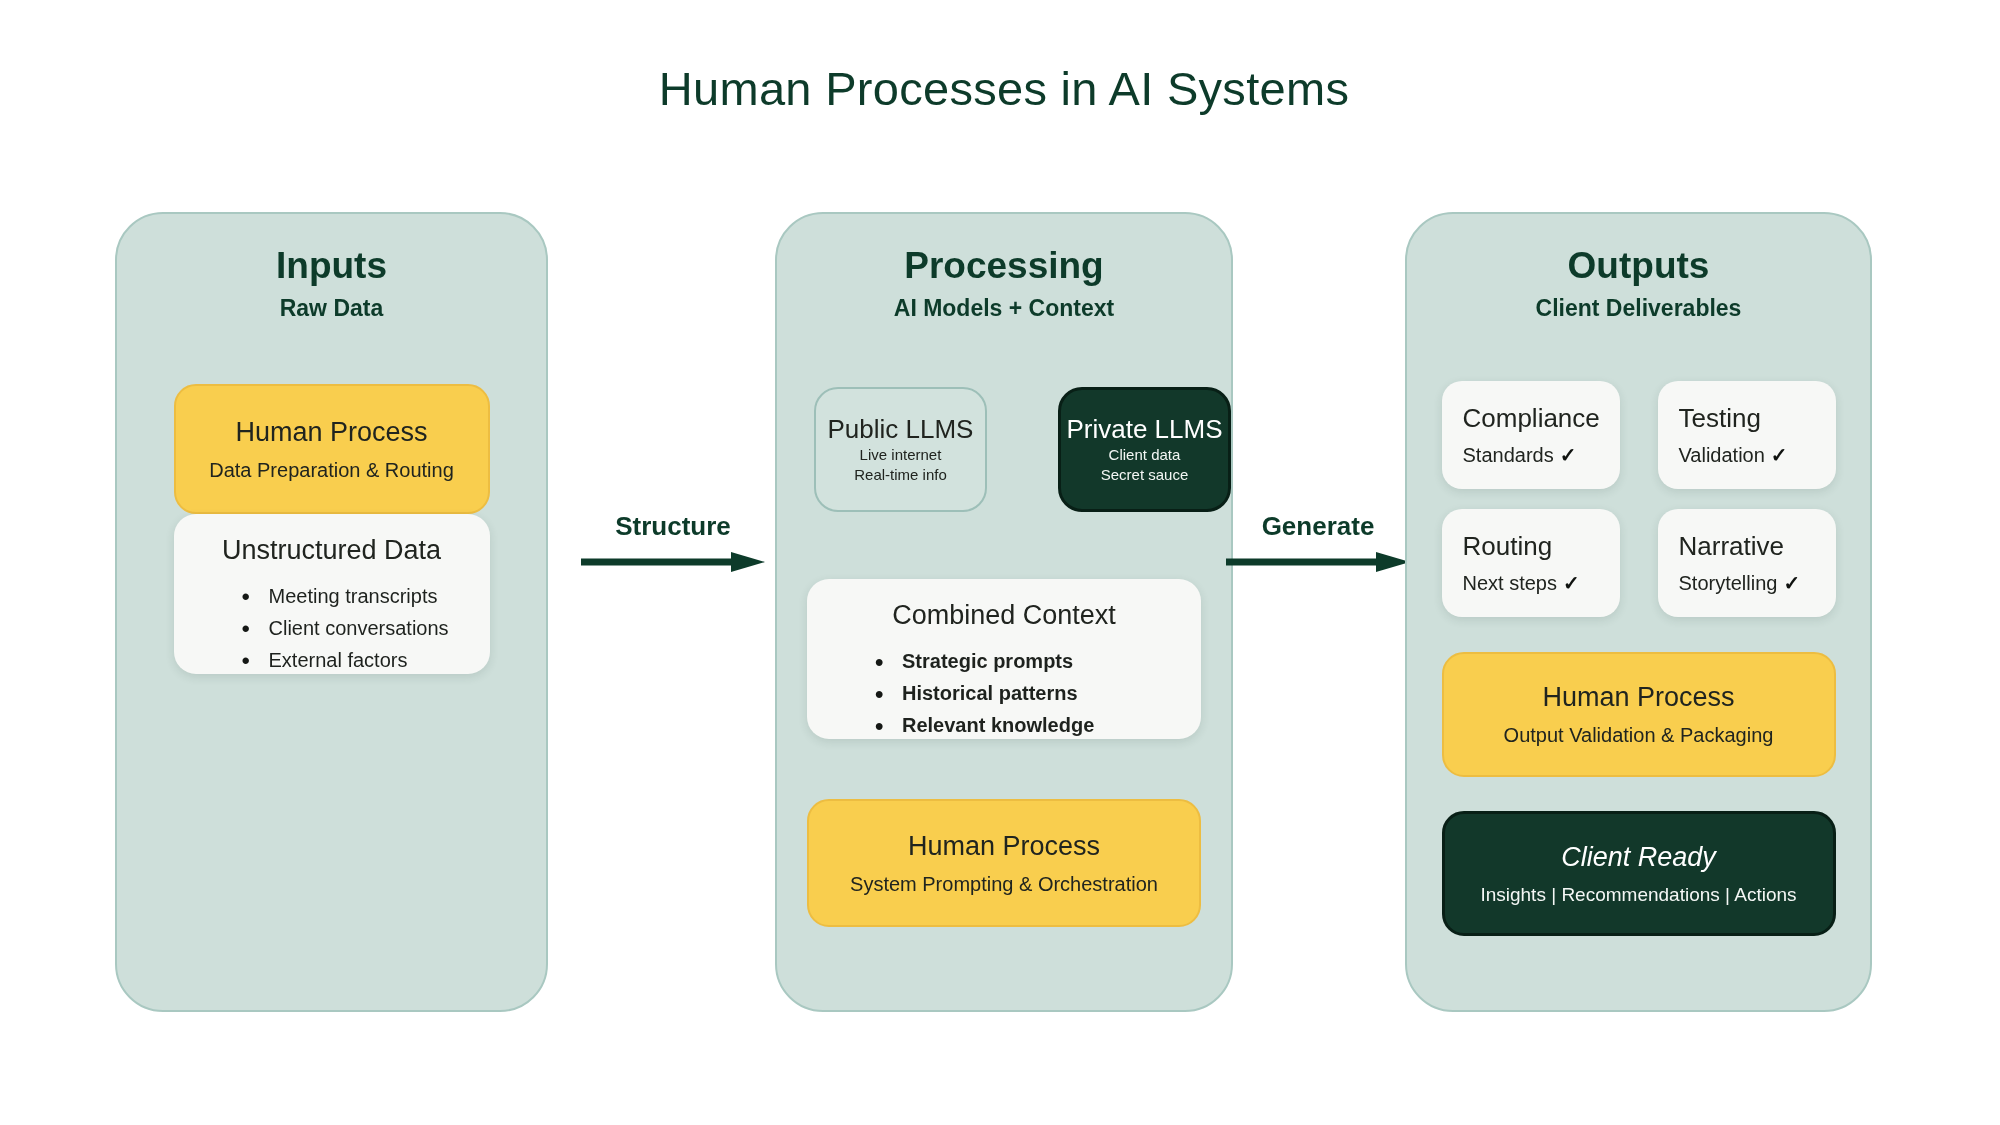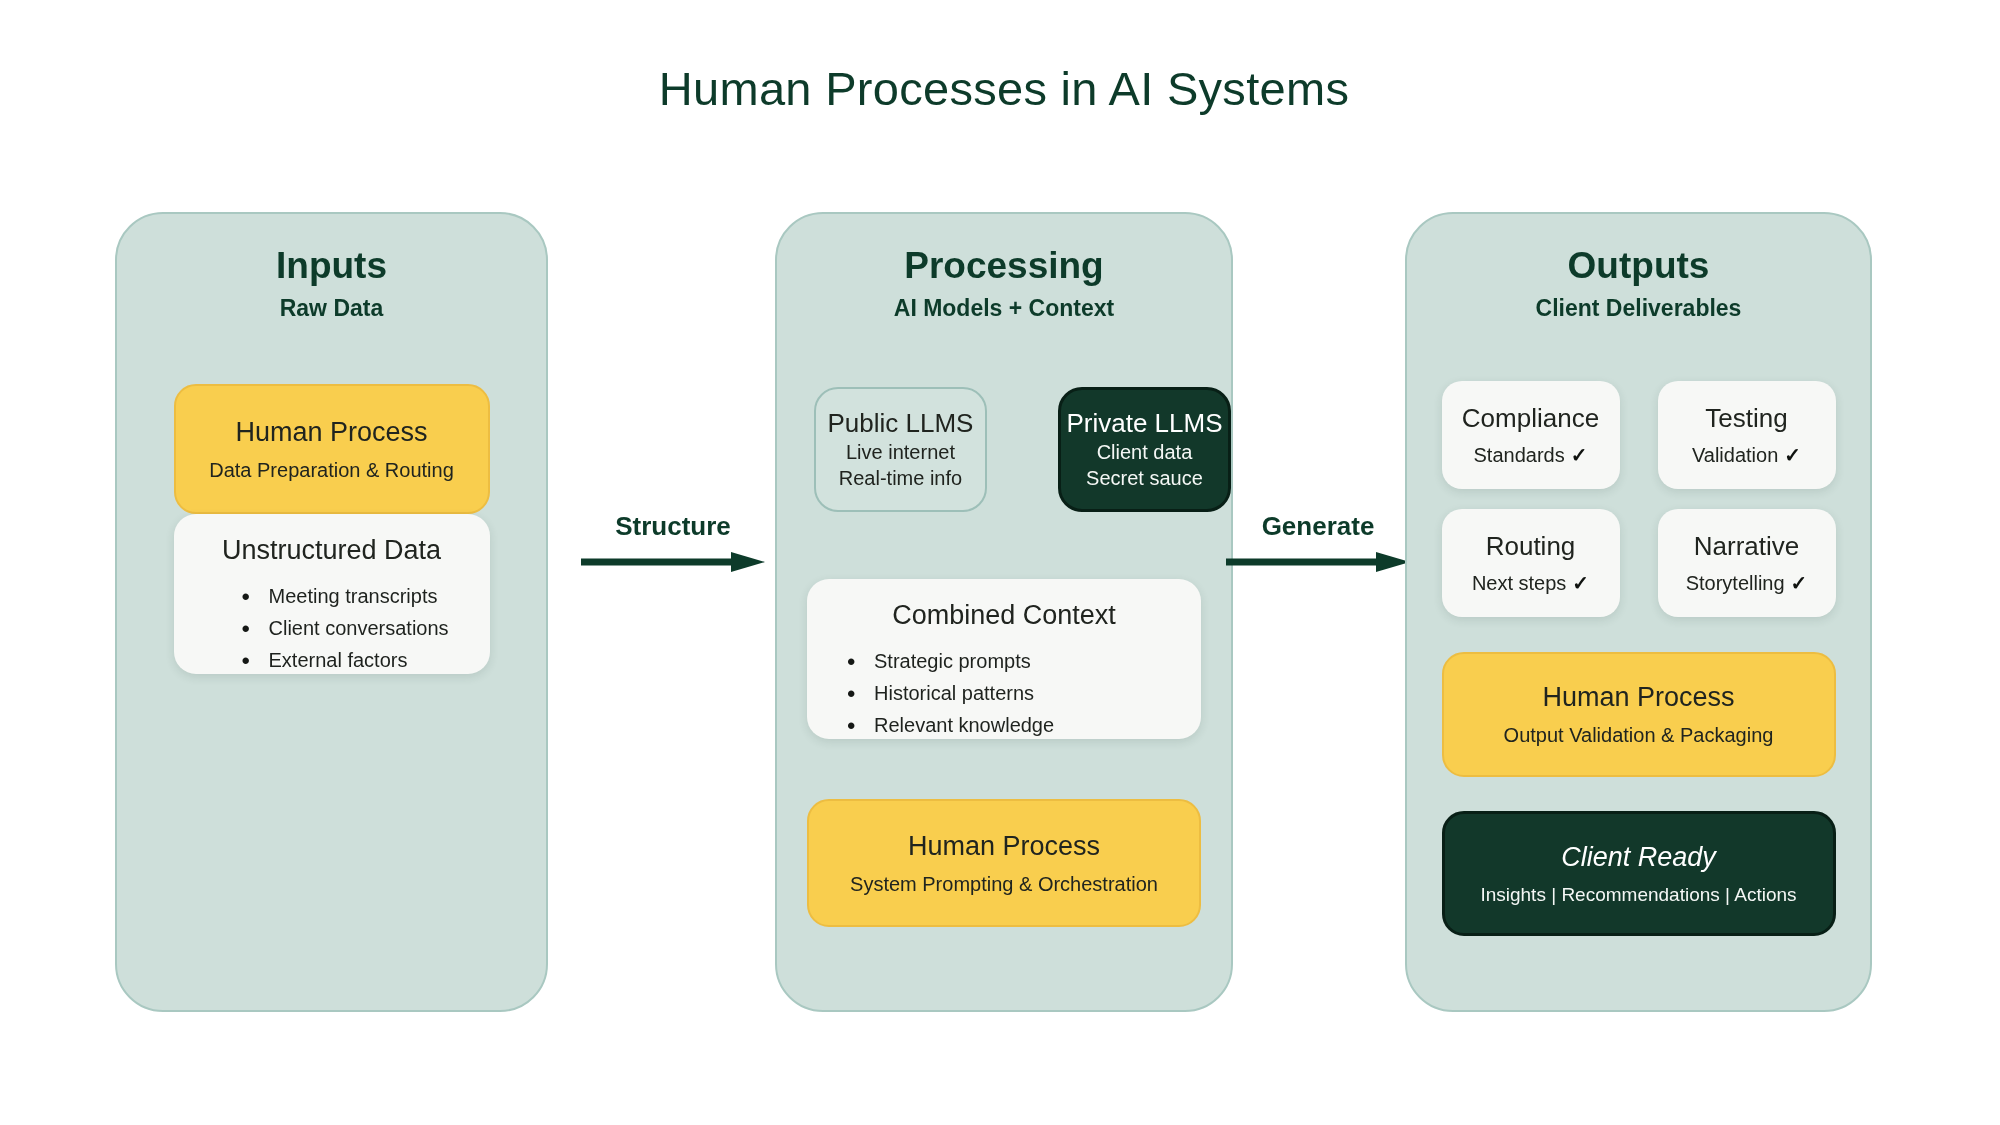--- a/index.html
+++ b/index.html
@@ -79,51 +79,51 @@
   .listcard li{
     position:relative;font-size:20px;line-height:1.3;margin-top:6px;
     padding-left:27px;color:#1e221e;
   }
   .listcard li::before{
     content:"•";position:absolute;left:0;top:-2px;font-size:24px;color:#151815;
   }
   #col-inputs .listcard{width:316px;}
   #col-inputs .listcard ul{padding-left:68px;}
   #col-processing .listcard{width:394px;}
-  #col-processing .listcard ul{padding-left:40px;}
+  #col-processing .listcard ul{padding-left:68px;font-weight:bold;}
 
   
   #col-inputs .highlight{margin-top:62px;width:316px;height:130px;}
   #col-inputs .listcard:nth-of-type(1){margin-top:45px;}
   #inputs-card-structured{margin-top:47px;}
 
   
   .llm-row{display:flex;justify-content:center;gap:34px;margin-top:65px;}
   .llm{
     width:181px;height:125px;border-radius:24px;
     display:flex;flex-direction:column;align-items:center;justify-content:center;margin-left:37px;
   }
   .llm-public{background:var(--public-fill);border:2px solid var(--public-border);}
   .llm-dark{background:var(--dark-box);border:3px solid var(--dark-box-border);color:var(--white-text);}
   .llm-title{font-size:26px;line-height:1.15;font-weight:500;}
   .llm-dark .llm-title{color:#ffffff;}
-  .llm-line{font-size:20px;line-height:1.3;}
+  .llm-line{font-size:15px;line-height:1.3;}
   .llm .llm-line:first-of-type{margin-top:8px;}
   #col-processing .listcard{margin-top:67px;}
   #col-processing .highlight{margin-top:60px;width:394px;height:128px;}
 
   
   .out-grid{
     display:grid;grid-template-columns:178px 178px;gap:20px 38px;
     justify-content:center;margin-top:59px;
   }
   .out-cell{
     height:108px;border-radius:20px;background:var(--card-bg);
     box-shadow:0 3px 10px rgba(30,60,50,.12);
-    display:flex;flex-direction:column;align-items:center;justify-content:center;
+    display:flex;flex-direction:column;justify-content:center;padding-left:21px;
   }
   .out-title{font-size:26px;line-height:1.15;font-weight:500;}
   .out-sub{font-size:20px;line-height:1.2;margin-top:9px;}
   .check{font-weight:bold;color:#101310;margin-left:6px;}
   #col-outputs .highlight{margin-top:35px;width:394px;height:125px;}
   #col-outputs .darkbox{margin-top:34px;width:394px;height:125px;}
   #col-outputs .darkbox .box-sub{font-size:19px;}
 
   
   .arrow-wrap{position:absolute;top:512px;width:190px;text-align:center;}

